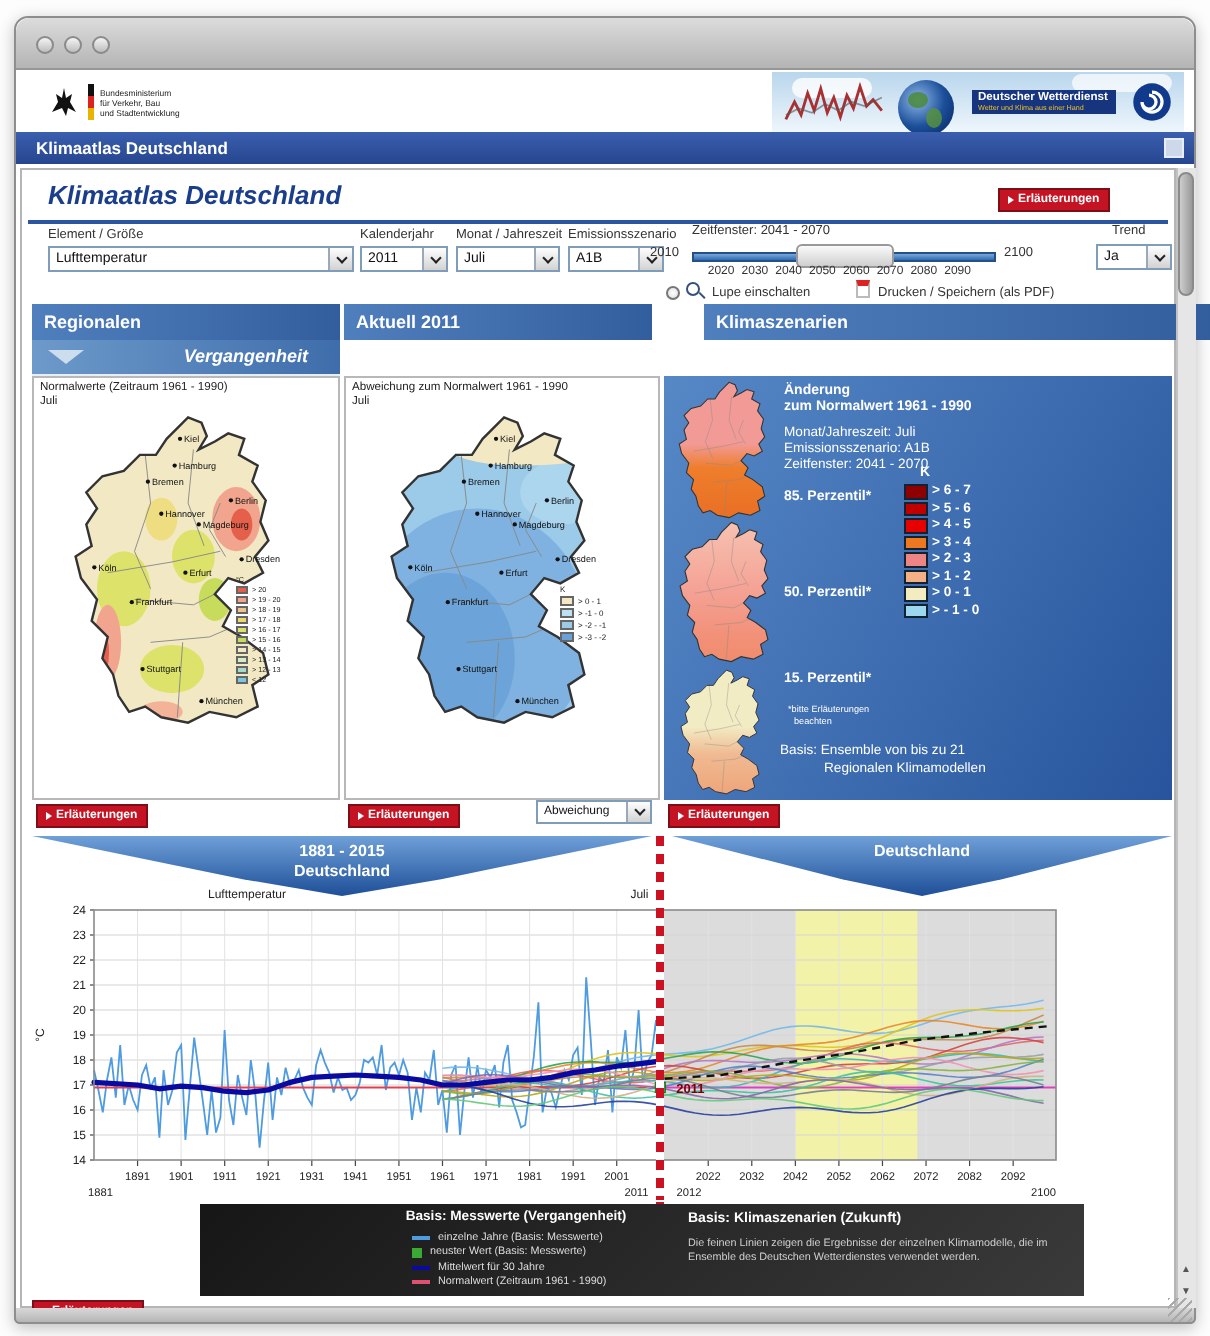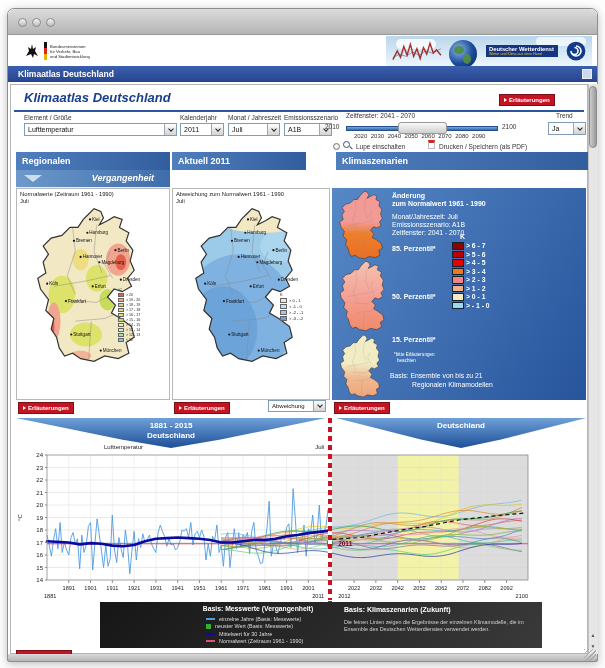--- a/index.html
+++ b/index.html
@@ -261,21 +261,21 @@
       <div class="mini-row">
         <div class="mini-sw" style="width: 6px; height: 3.5px; background: rgb(124, 200, 220);"></div>
         <div style="font-size: 3.6px; color: rgb(34, 34, 34); white-space: nowrap;">&lt; 12</div>
       </div>
     </div>
 <div class="btn-red" style="left:18px;top:402px">
       <span class="arr"></span>
       <span>Erläuterungen</span>
     </div>
 
-<div class="col-header" style="left:172px;top:152px;width:134px">
+<div class="col-header" style="left:172px;top:152px;width:154px">
   <div class="row1">Aktuell 2011</div>
 </div>
 <div class="col-body" style="left:172px;top:188px;width:158px;height:212px"></div>
 <div class="map-note" style="left:176px;top:191px">Abweichung zum Normalwert 1961 - 1990</div>
 <div class="map-note" style="left:176px;top:198px">Juli</div>
 <svg id="map-present" class="abs" style="left:190px;top:206px" width="108" height="158" viewBox="4 0 80 118">
       <defs>
         <clipPath id="map-present-clip">
           <path d="M46,6 L50,2 L55,4 L57,9 L54,14 L60,11 L65,8 L71,10 L69,16 L76,20 L74,26 L79,33 L77,41 L80,48 L75,54 L78,60 L71,64 L65,62 L60,68 L66,74 L63,80 L70,84 L78,90 L80,98 L74,102 L76,110 L68,114 L58,112 L50,116 L40,114 L34,110 L28,112 L24,106 L22,98 L18,92 L20,84 L14,78 L16,70 L10,62 L8,54 L14,50 L12,42 L16,36 L12,30 L18,24 L26,22 L32,16 L38,16 L42,10 Z"></path>
         </clipPath>
@@ -344,21 +344,21 @@
       <span class="arr"></span>
       <span>Erläuterungen</span>
     </div>
 <div class="select" style="left:268px;top:400px;width:58px;height:12px">
       <span class="val" style="font-size:6px">Abweichung</span>
       <span class="dd">
         <i></i>
       </span>
     </div>
 
-<div class="col-header" style="left:336px;top:152px;width:254px">
+<div class="col-header" style="left:352px;top:152px;width:254px">
   <div class="row1">Klimaszenarien</div>
 </div>
 <div class="abs" style="left:332px;top:188px;width:254px;height:212px;background:linear-gradient(120deg,#5688c6,#27549c)"></div>
 <svg id="map-p85" class="abs" style="left:336px;top:190px" width="50" height="70" viewBox="4 0 80 118">
       <defs>
         <clipPath id="map-p85-clip">
           <path d="M46,6 L50,2 L55,4 L57,9 L54,14 L60,11 L65,8 L71,10 L69,16 L76,20 L74,26 L79,33 L77,41 L80,48 L75,54 L78,60 L71,64 L65,62 L60,68 L66,74 L63,80 L70,84 L78,90 L80,98 L74,102 L76,110 L68,114 L58,112 L50,116 L40,114 L34,110 L28,112 L24,106 L22,98 L18,92 L20,84 L14,78 L16,70 L10,62 L8,54 L14,50 L12,42 L16,36 L12,30 L18,24 L26,22 L32,16 L38,16 L42,10 Z"></path>
         </clipPath>
         <linearGradient id="map-p85-g" x1="0" y1="0" x2="0" y2="1">
           <stop offset="0" stop-color="#f29a96"></stop>

